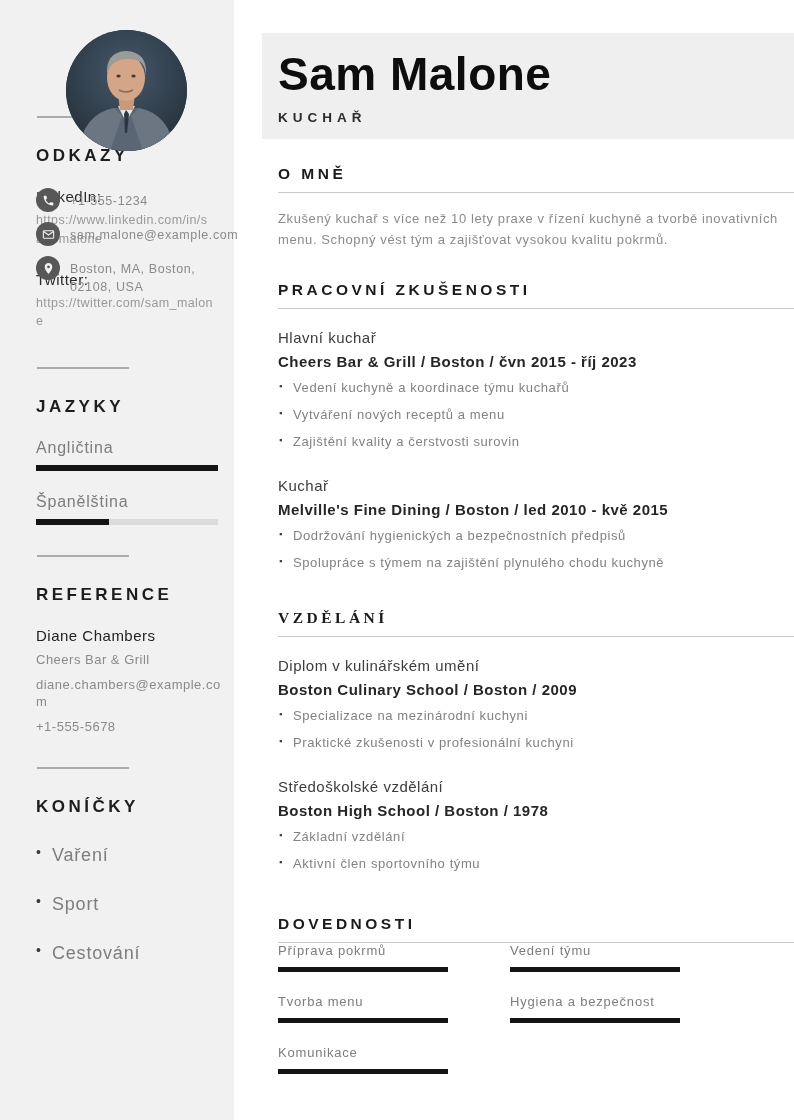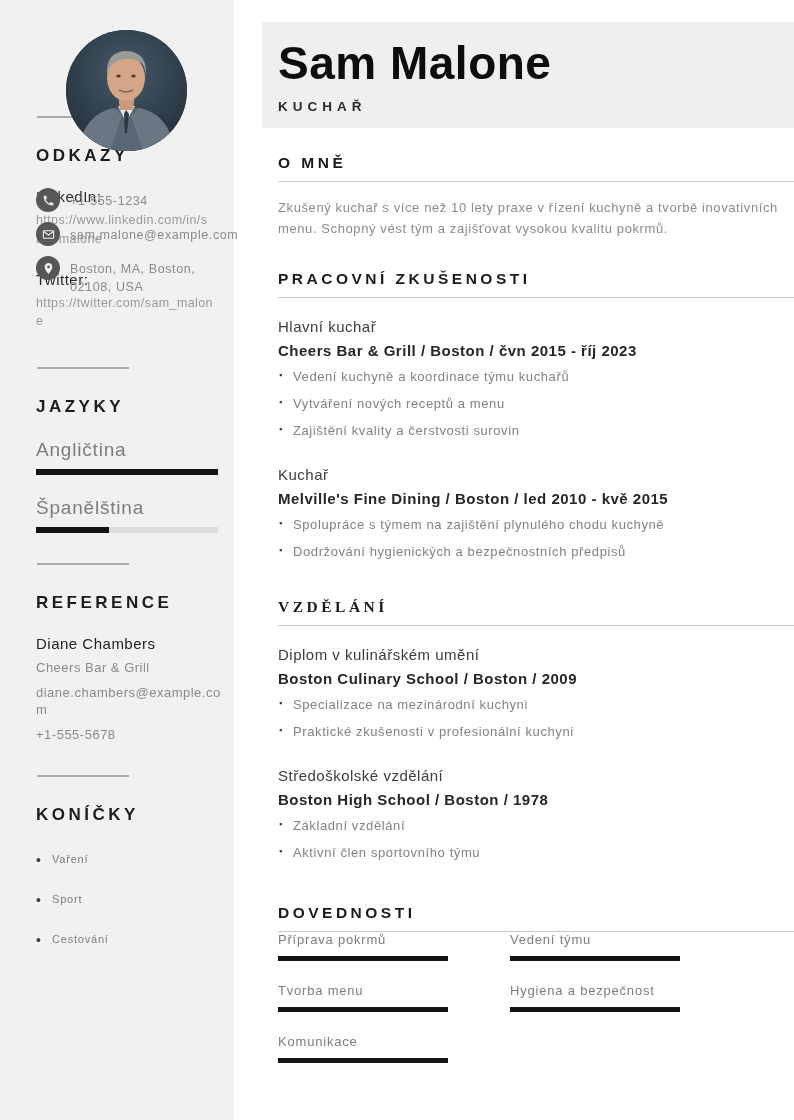--- a/index.html
+++ b/index.html
@@ -46,46 +46,46 @@
   }
 
   .link-item { margin: 22px 0 0 36px; width: 178px; }
   .link-label { font-size: 15px; color: #2b2b2b; letter-spacing: 0.5px; }
   .link-url {
     font-size: 12.5px; color: #999999; letter-spacing: 0.4px;
     line-height: 1.5; margin-top: 6px; word-break: break-all;
   }
 
   .lang-item { margin: 22px 0 0 36px; width: 182px; }
-  .lang-name { font-size: 19px; color: #7d7d7d; letter-spacing: 0.8px; }
+  .lang-name { font-size: 16px; color: #7d7d7d; letter-spacing: 0.8px; }
   .lang-track { margin-top: 8px; height: 6px; background: #dcdcdc; width: 182px; }
   .lang-fill { height: 6px; background: #141414; }
 
   .ref-block { margin: 22px 0 12px 36px; width: 186px; }
   .ref-name { font-size: 15px; color: #222222; letter-spacing: 0.5px; }
   .ref-line {
     font-size: 13px; color: #8a8a8a; letter-spacing: 0.5px;
     margin-top: 7px; line-height: 1.35;
   }
   .ref-email { word-break: break-all; }
 
   .hobby-list { list-style: none; margin: 10px 0 0 36px; }
   .hobby-list li {
-    font-size: 11px; color: #7d7d7d; letter-spacing: 0.8px;
+    font-size: 18px; color: #7d7d7d; letter-spacing: 0.8px;
     margin-top: 28px; position: relative; padding-left: 16px;
   }
   .hobby-list li::before {
     content: "•"; position: absolute; left: 0; top: -1px;
     color: #3a3a3a; font-size: 14px;
   }
 
   
   .main { position: absolute; left: 262px; top: 0; width: 532px; height: 1120px; }
   .band {
-    margin-top: 22px; height: 106px; background: #f0efef;
+    margin-top: 33px; height: 106px; background: #f0efef;
     padding: 16px 0 0 16px;
   }
   .name {
     font-size: 46px; font-weight: 700; color: #0d0d0d;
     letter-spacing: 0.5px; line-height: 1.1;
   }
   .job-title-top {
     font-size: 13.5px; font-weight: 700; color: #2b2b2b;
     letter-spacing: 5px; margin-top: 10px;
   }
@@ -265,22 +265,22 @@
           <li>Vedení kuchyně a koordinace týmu kuchařů</li>
           <li>Vytváření nových receptů a menu</li>
           <li>Zajištění kvality a čerstvosti surovin</li>
         </ul>
       </div>
 
       <div class="entry" style="margin-top:26px;">
         <div class="entry-title">Kuchař</div>
         <div class="entry-sub">Melville's Fine Dining / Boston / led 2010 - kvě 2015</div>
         <ul class="entry-bullets">
+          <li>Dodržování hygienických a bezpečnostních předpisů</li>
           <li>Spolupráce s týmem na zajištění plynulého chodu kuchyně</li>
-          <li>Dodržování hygienických a bezpečnostních předpisů</li>
         </ul>
       </div>
     </section>
 
     <section class="section">
       <h3 class="sec-head" style="margin-top:36px;font-family:Liberation Serif, serif;">VZDĚLÁNÍ</h3>
       <hr class="sec-rule">
 
       <div class="entry">
         <div class="entry-title">Diplom v kulinářském umění</div>

